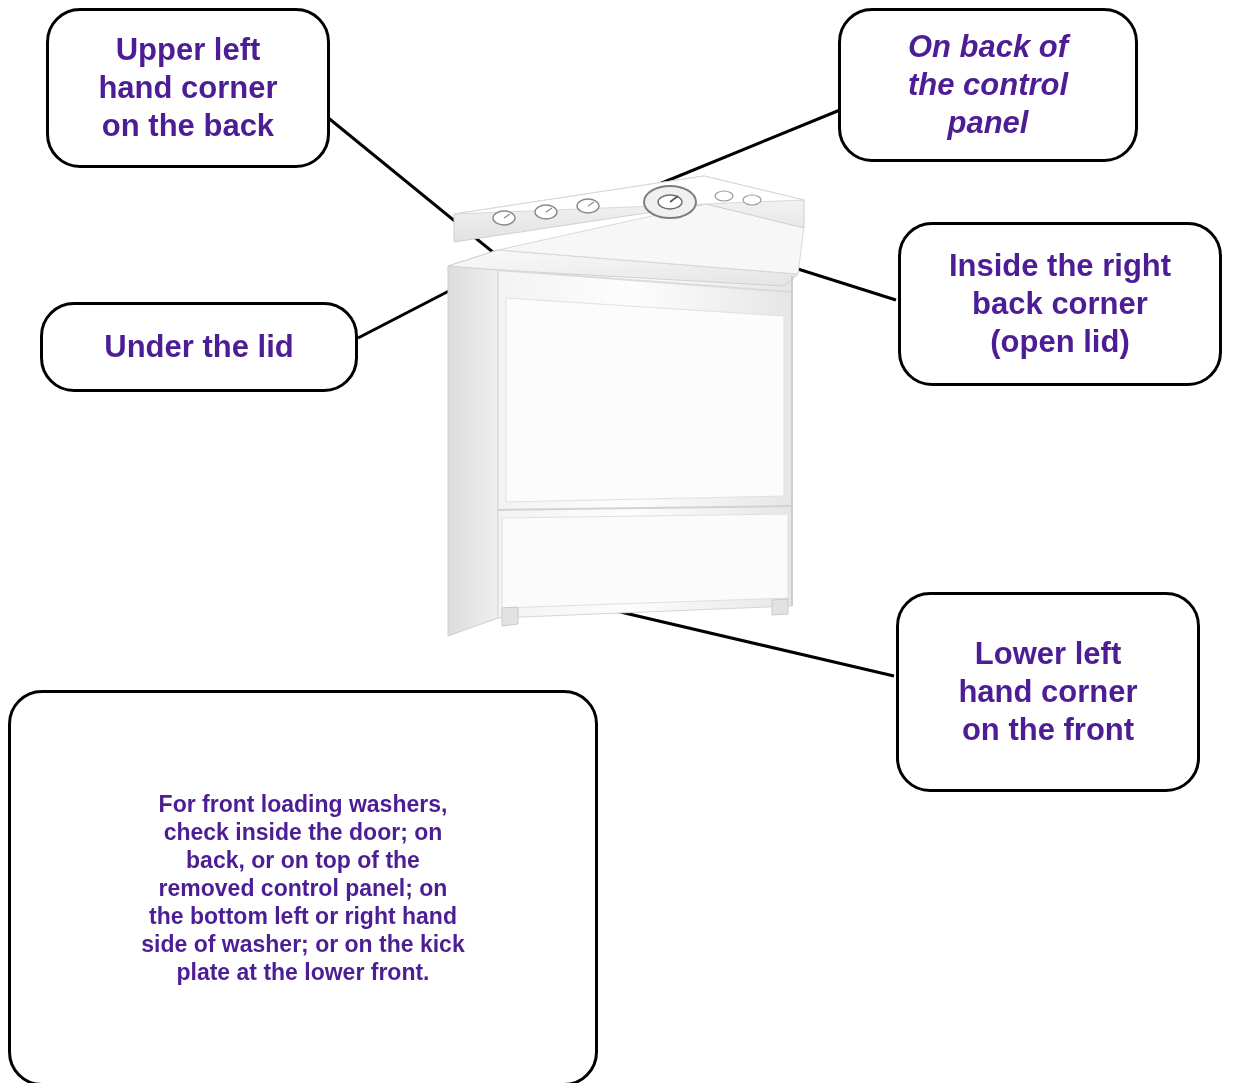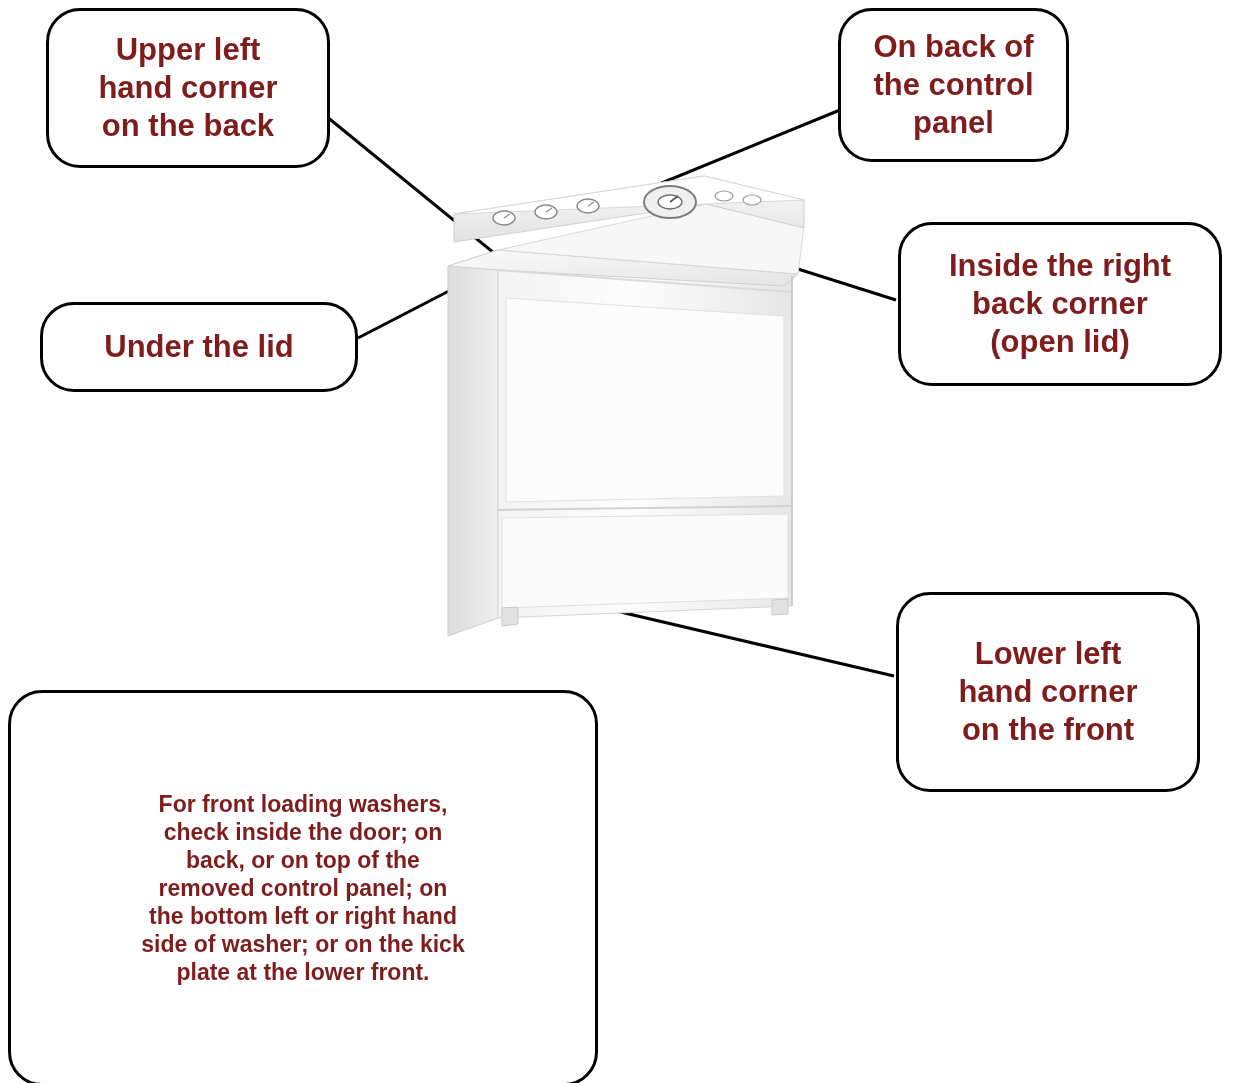--- a/index.html
+++ b/index.html
@@ -21,29 +21,29 @@
     position: absolute;
     box-sizing: border-box;
     border: 3px solid #000000;
     border-radius: 34px;
     background: #ffffff;
     display: flex;
     align-items: center;
     justify-content: center;
     text-align: center;
     font-weight: bold;
-    color: #7f1d1d;
+    color: #4c1d95;
     line-height: 1.22;
     padding: 6px 10px;
     z-index: 5;
   }
   .callout .txt { white-space: pre-line; display: block; }
 
   #c-upper-left   { left: 46px;  top: 8px;    width: 284px; height: 160px; font-size: 31px; }
-  #c-back-panel   { left: 838px; top: 8px;    width: 231px; height: 154px; font-size: 31px; }
+  #c-back-panel   { left: 838px; top: 8px;    width: 300px; height: 154px; font-size: 31px; font-style: italic; }
   #c-under-lid    { left: 40px;  top: 302px;  width: 318px; height: 90px;  font-size: 31px; }
   #c-right-back   { left: 898px; top: 222px;  width: 324px; height: 164px; font-size: 31px; }
   #c-lower-left   { left: 896px; top: 592px;  width: 304px; height: 200px; font-size: 31px; }
   #c-front-load   { left: 8px;   top: 690px;  width: 590px; height: 396px; font-size: 23px; }
 
   
   #lines {
     position: absolute;
     left: 0; top: 0;
     width: 1245px; height: 1083px;

